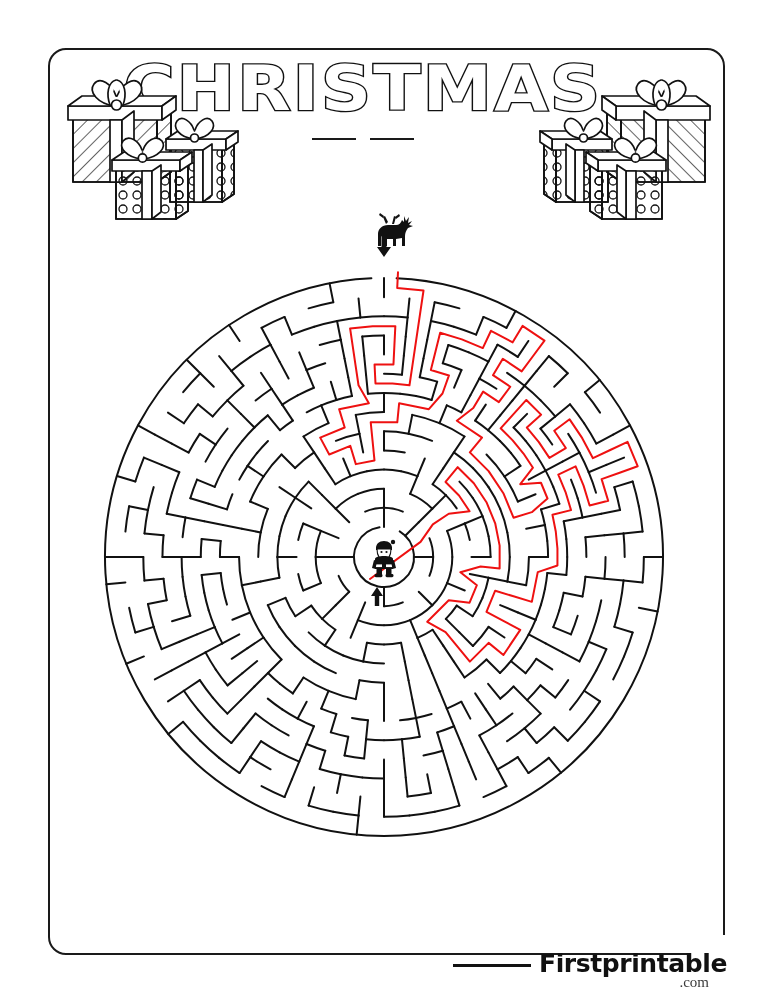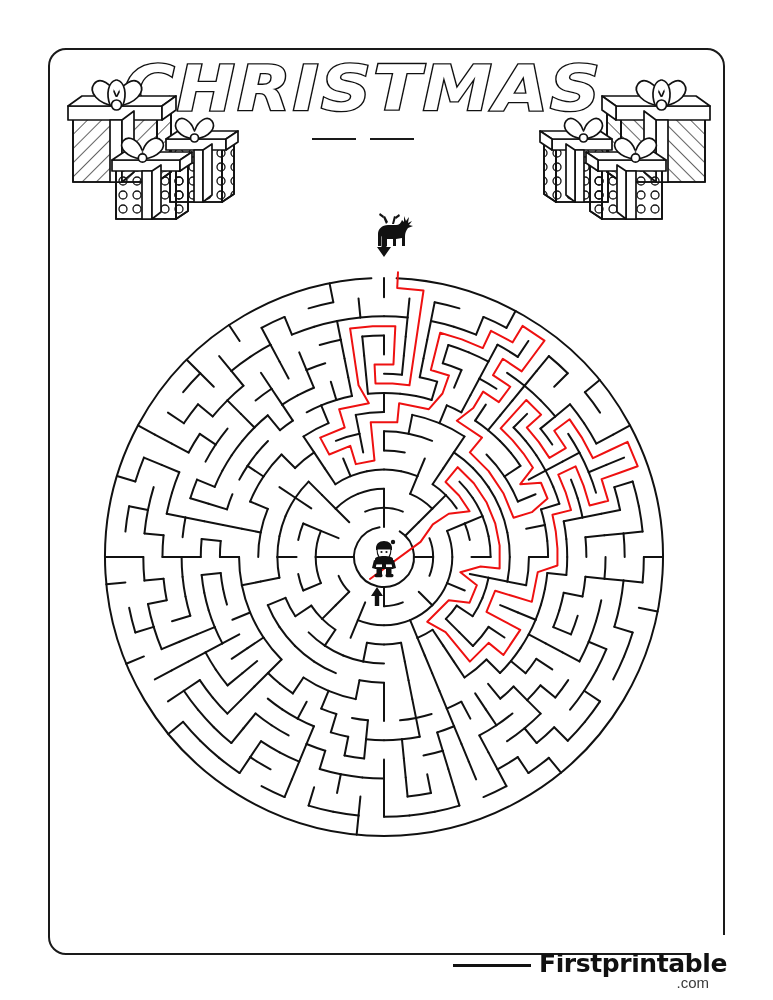--- a/index.html
+++ b/index.html
@@ -10,21 +10,21 @@
 
   
   #frame{position:absolute;left:48px;top:48px;width:677px;height:907px;
          border:2px solid #1a1a1a;border-radius:18px;box-sizing:border-box;
          pointer-events:none;}
   
   #frame-gap{position:absolute;left:690px;top:935px;width:40px;height:30px;
              background:#fff;}
 
   
-  #title-block{position:absolute;left:0;top:58px;width:726px;text-align:center;font-style:italic;}
+  #title-block{position:absolute;left:0;top:58px;width:726px;text-align:center;}
   #title{
     font-family:"DejaVu Sans",sans-serif;
     font-size:62px;font-weight:700;letter-spacing:2px;
     line-height:1;margin:0;
     color:#ffffff;
     -webkit-text-stroke:2.6px #111111;
     paint-order:stroke fill;
     transform:scaleX(1.12);
     transform-origin:center;
   }
@@ -43,21 +43,21 @@
   
   #maze-wrap{position:absolute;left:92px;top:205px;width:585px;height:645px;}
 
   
   #logo{position:absolute;right:46px;bottom:24px;text-align:right;
         display:flex;align-items:center;gap:0;}
   #logo-rule{width:78px;height:3px;background:#111;margin-right:8px;
              align-self:center;position:relative;top:2px;}
   #logo-text{font-family:"DejaVu Sans",sans-serif;font-size:25px;
              font-weight:700;letter-spacing:-0.4px;color:#111;line-height:1;}
-  #logo-dotcom{font-family:Liberation Sans, sans-serif;font-size:15px;
+  #logo-dotcom{font-family:Liberation Serif, serif;font-size:15px;
                color:#3a3a3a;line-height:1;position:absolute;right:18px;bottom:-14px;}
   #logo-box{position:relative;}
 </style>
 </head>
 <body>
 
 <div id="page">
 
   <div id="frame"></div>
   <div id="frame-gap"></div>

